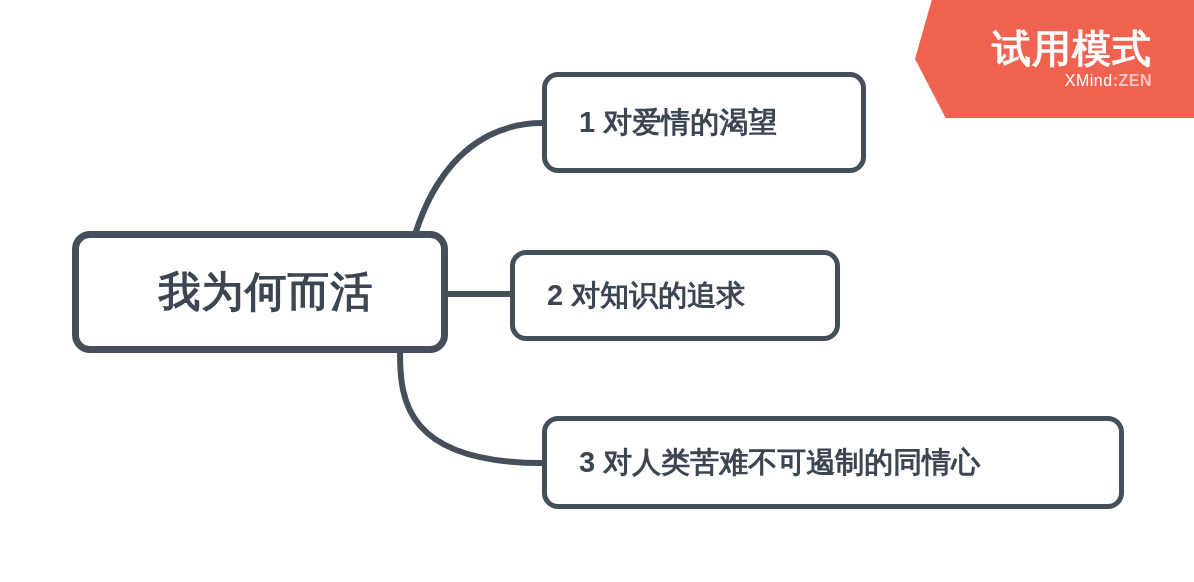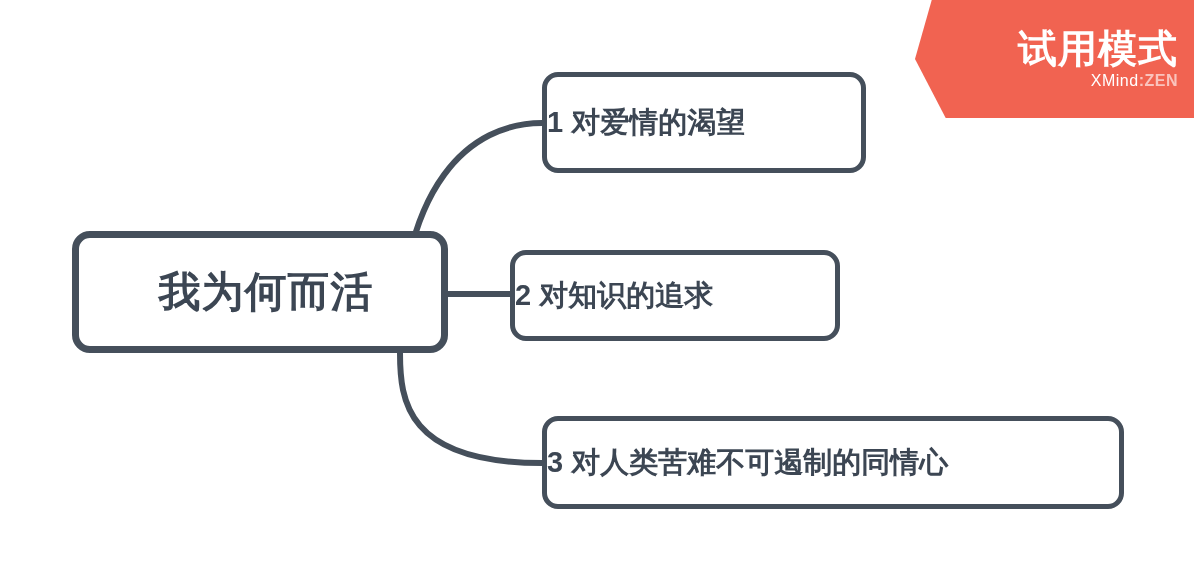--- a/index.html
+++ b/index.html
@@ -51,20 +51,21 @@
     font-size: 42px;
     font-weight: bold;
     letter-spacing: 1px;
     padding-left: 12px;
   }
   .node-branch {
     border-width: 5px;
     border-radius: 16px;
     font-size: 29px;
     font-weight: bold;
+    padding-left: 32px;
   }
   .node-b1 {
     left: 542px;
     top: 72px;
     width: 324px;
     height: 101px;
   }
   .node-b2 {
     left: 510px;
     top: 250px;
@@ -88,21 +89,21 @@
     top: 0;
     width: 279px;
     height: 118px;
     background: #f16351;
     -webkit-clip-path: polygon(6% 0, 100% 0, 100% 100%, 11% 100%, 0 50%);
     clip-path: polygon(6% 0, 100% 0, 100% 100%, 11% 100%, 0 50%);
     display: flex;
     flex-direction: column;
     align-items: flex-end;
     justify-content: center;
-    padding-right: 16px;
+    padding-right: 42px;
     box-sizing: border-box;
   }
   #trial-title {
     color: #ffffff;
     font-size: 39px;
     font-weight: bold;
     line-height: 1.05;
     letter-spacing: 1px;
   }
   #trial-brand {

